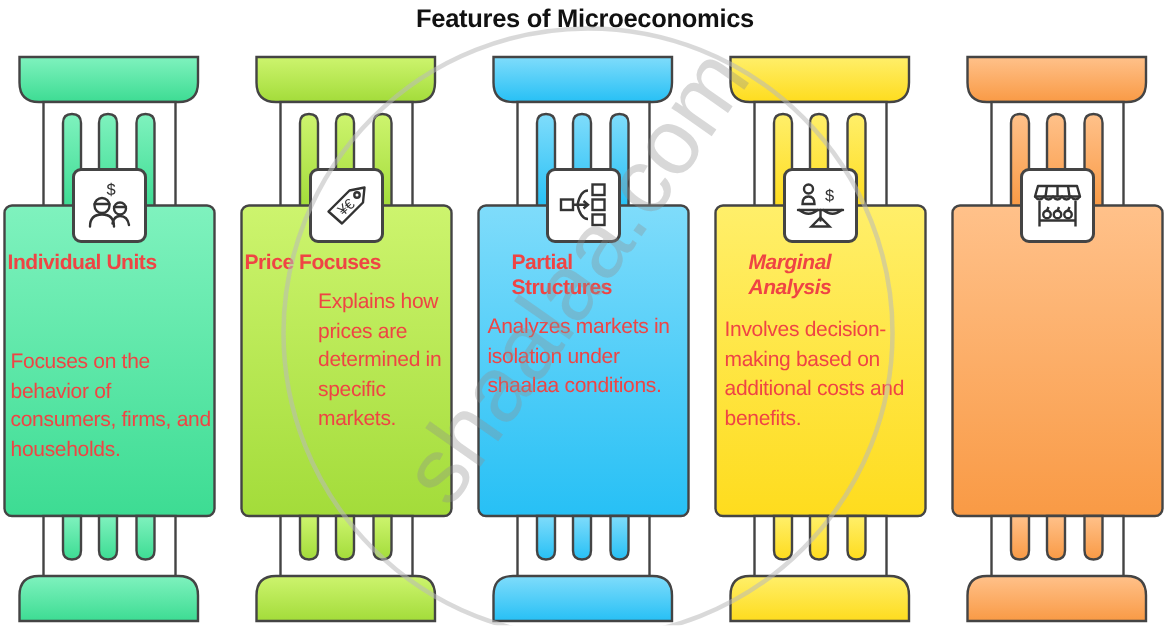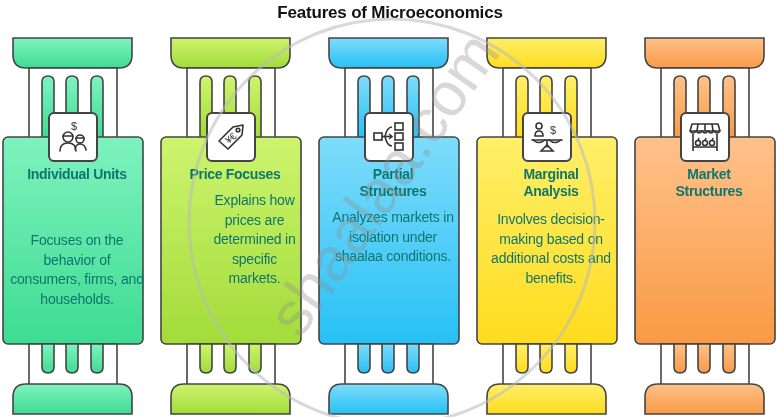--- a/index.html
+++ b/index.html
@@ -13,21 +13,21 @@
   }
   .pillar { position: absolute; top: 0; width: 158px; height: 417px; }
   .pillar svg.frame { position: absolute; left: 0; top: 0; }
   .icon-box {
     position: absolute; left: 48px; top: 112px; width: 48px; height: 48px;
     background: #ffffff; border: 2px solid #444; border-radius: 6px;
     display: flex; align-items: center; justify-content: center; box-sizing: border-box;
     width: 50px; height: 50px;
   }
   .card-text {
-    position: absolute; left: 5px; top: 166px; width: 144px; text-align: center; color: #0f766e;
+    position: absolute; left: 5px; top: 166px; width: 144px; text-align: left; color: #ef4444;
   }
   .card-title {
     font-weight: bold; font-size: 14px; line-height: 17px; letter-spacing: -0.3px;
     margin-bottom: 8px;
   }
   .card-desc {
     font-size: 14px; line-height: 19.5px; letter-spacing: -0.2px;
   }
   .watermark {
     position: absolute; left: 0; top: 0; pointer-events: none;
@@ -205,21 +205,21 @@
             <text x="21" y="15" font-size="11" fill="#333" stroke="none" font-family="Liberation Sans, sans-serif">$</text>
             <path d="M3 21 H33"></path>
             <path d="M4 21 Q10 26 16 21"></path>
             <path d="M20 21 Q26 26 32 21"></path>
             <path d="M18 21 V28"></path>
             <path d="M12 32 L18 26 L24 32 Z"></path>
           </svg>
         </span>
     </div>
     <div class="card-text">
-      <div class="card-title" style="padding: 0px 20px;">Marginal Analysis</div>
+      <div class="card-title" style="padding: 0px 20px; font-style: italic;">Marginal Analysis</div>
       <div class="card-desc" style="padding: 0px 4px; margin-top: 10px;">Involves decision-making based on additional costs and benefits.</div>
     </div>
   </div>
 
   <div class="pillar" style="left: 632px;">
     <svg class="frame" width="158" height="417" viewBox="0 0 158 417">
       <defs>
         <linearGradient class="grad" x1="0" y1="0" x2="0" y2="1" id="grad4">
           <stop class="g1" offset="0" stop-color="#ffc18a"></stop>
           <stop class="g2" offset="1" stop-color="#f99a45"></stop>
@@ -251,21 +251,20 @@
             <path d="M11 5 L10 12 M18 5 V12 M25 5 L26 12"></path>
             <path d="M6 15 V32 M30 15 V32 M6 28 H30"></path>
             <circle cx="11" cy="24" r="2.5"></circle>
             <circle cx="18" cy="24" r="2.5"></circle>
             <circle cx="25" cy="24" r="2.5"></circle>
             <path d="M11 21.5 L12 19 M18 21.5 L19 19 M25 21.5 L26 19"></path>
           </svg>
         </span>
     </div>
     <div class="card-text">
-      <div class="card-title" style="padding: 0px 20px;">Market Structures</div>
     </div>
   </div>
 </div>
 
 <svg class="watermark" width="780" height="417" viewBox="0 0 780 417">
   <circle cx="392" cy="222" r="203" fill="none" stroke="#b9b9b9" stroke-opacity="0.55" stroke-width="3"></circle>
   <text x="0" y="0" font-family="Liberation Sans, sans-serif" font-size="62" fill="#8f8f8f" fill-opacity="0.35" transform="translate(300,340) rotate(-55)">shaalaa.com</text>
 </svg>
 
 </body></html>

